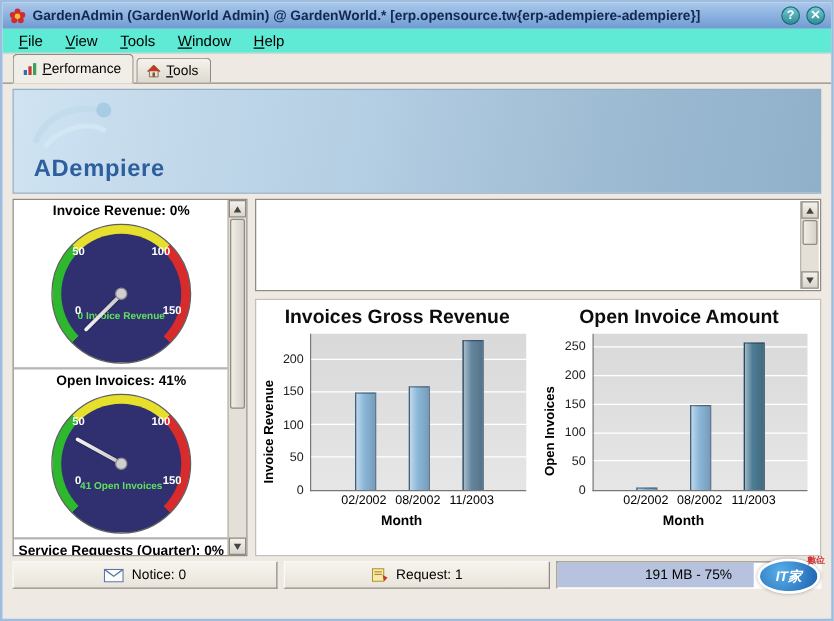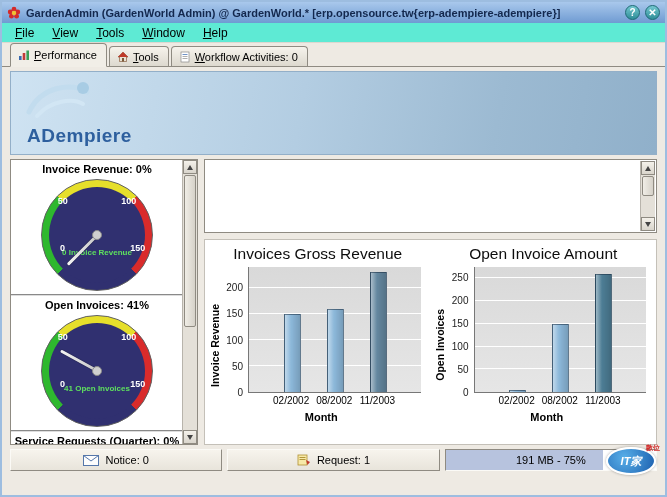--- a/index.html
+++ b/index.html
@@ -85,21 +85,21 @@
               border-radius: 2px; background: linear-gradient(90deg,#f0ede6,#d6d2c9); }
 
   
   .right-col { flex: 1; display: flex; flex-direction: column; gap: 6px; }
   .message-box { height: 74px; background: #fff; border: 1px solid #8f8b82; position: relative; }
   .charts-panel { flex: 1; background: #fff; border: 1px solid #c4c0b8; display: flex;
                   padding-top: 3px; }
 
   
   .chart { width: 50%; display: flex; flex-direction: column; }
-  .chart-title { text-align: center; font-weight: normal; font-size: 15.5px; color: #0d0d0d;
+  .chart-title { text-align: center; font-weight: bold; font-size: 15.5px; color: #0d0d0d;
                  margin: 2px 0 4px; }
   .chart-body { display: flex; padding: 0 10px 0 2px; }
   .ylab { width: 15px; display: flex; align-items: center; justify-content: center; }
   .ylab span { writing-mode: vertical-rl; transform: rotate(180deg); font-size: 10.5px;
                font-weight: bold; }
   .plot-col { flex: 1; display: flex; flex-direction: column; }
   .plot-row { display: flex; height: 126px; }
   .yticks { width: 26px; position: relative; }
   .ytick { position: absolute; right: 5px; font-size: 10px; color: #222; }
   .plot-area { flex: 1; position: relative; background: linear-gradient(180deg,#d9d9d9,#e6e6e6);
@@ -181,31 +181,20 @@
     <div class="tab">
       <span style="display:flex;">
         <svg viewBox="0 0 12 12" width="12" height="12">
             <path d="M6 1 L11 6 H9.5 V10.5 H2.5 V6 H1 Z" fill="#e8e2d4" stroke="#7a4a2a" stroke-width="0.6"></path>
             <path d="M6 1 L11 6 H1 Z" fill="#c03a2a"></path>
             <rect x="5" y="7" width="2" height="3.5" fill="#7a5a3a"></rect>
           </svg>
       </span>
       <span class="tab-label">Tools</span>
     </div>
-    <div class="tab">
-      <span style="display:flex;">
-        <svg viewBox="0 0 12 12" width="12" height="12">
-            <rect x="2" y="1" width="8" height="10" fill="#fff" stroke="#888" stroke-width="0.7"></rect>
-            <line x1="3.5" y1="3.5" x2="8.5" y2="3.5" stroke="#4a76b8" stroke-width="0.8"></line>
-            <line x1="3.5" y1="5.5" x2="8.5" y2="5.5" stroke="#999" stroke-width="0.8"></line>
-            <line x1="3.5" y1="7.5" x2="8.5" y2="7.5" stroke="#999" stroke-width="0.8"></line>
-          </svg>
-      </span>
-      <span class="tab-label">Workflow Activities: 0</span>
-    </div>
   </div>
 
   <div class="banner">
     <span class="logo-swirl">
       <svg width="96" height="44" viewBox="0 0 96 44">
         <path d="M8 34 C20 8 52 4 66 14" stroke="#c2dcee" stroke-width="5" fill="none" stroke-linecap="round"></path>
         <circle cx="62" cy="10" r="6" fill="#a8cce4"></circle>
         <path d="M16 38 C30 22 52 20 62 26" stroke="#d2e6f4" stroke-width="4" fill="none" stroke-linecap="round"></path>
       </svg>
     </span>

